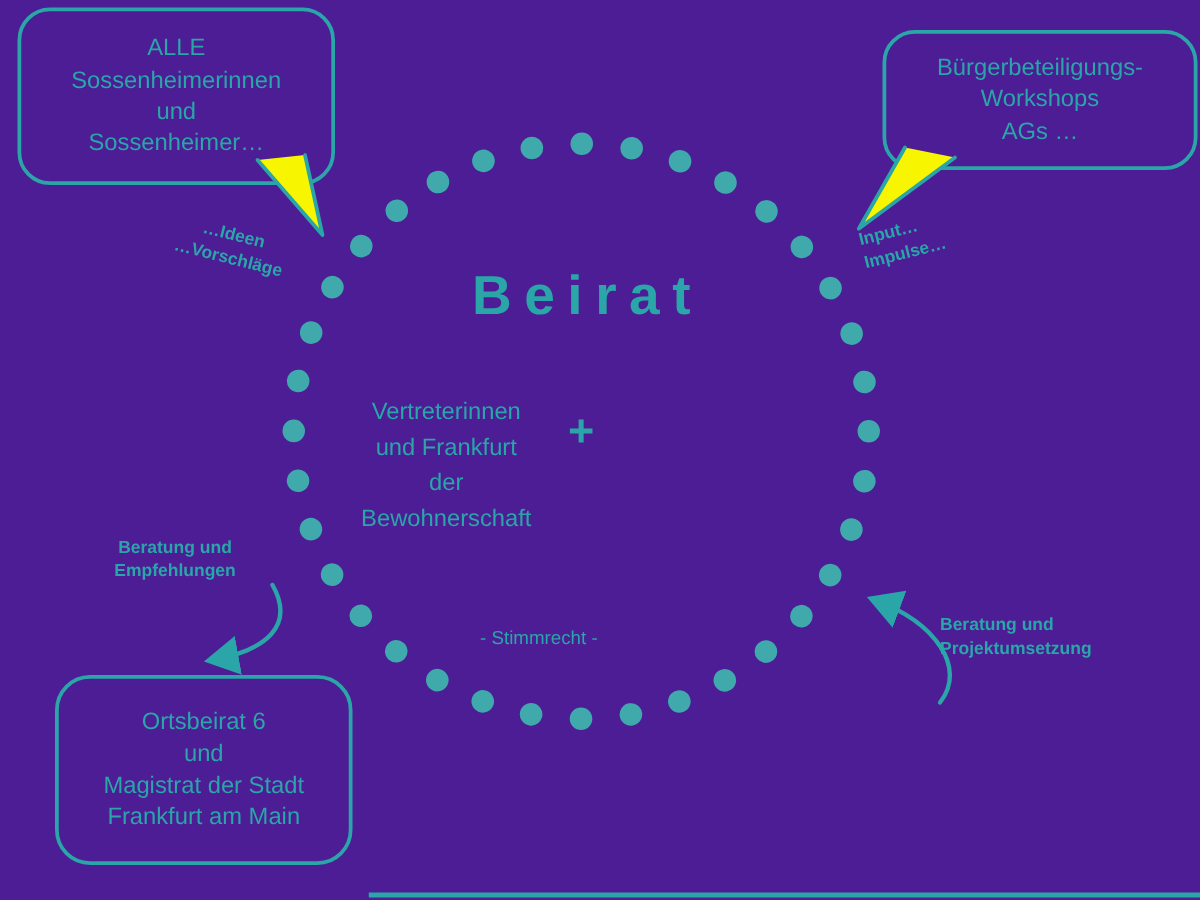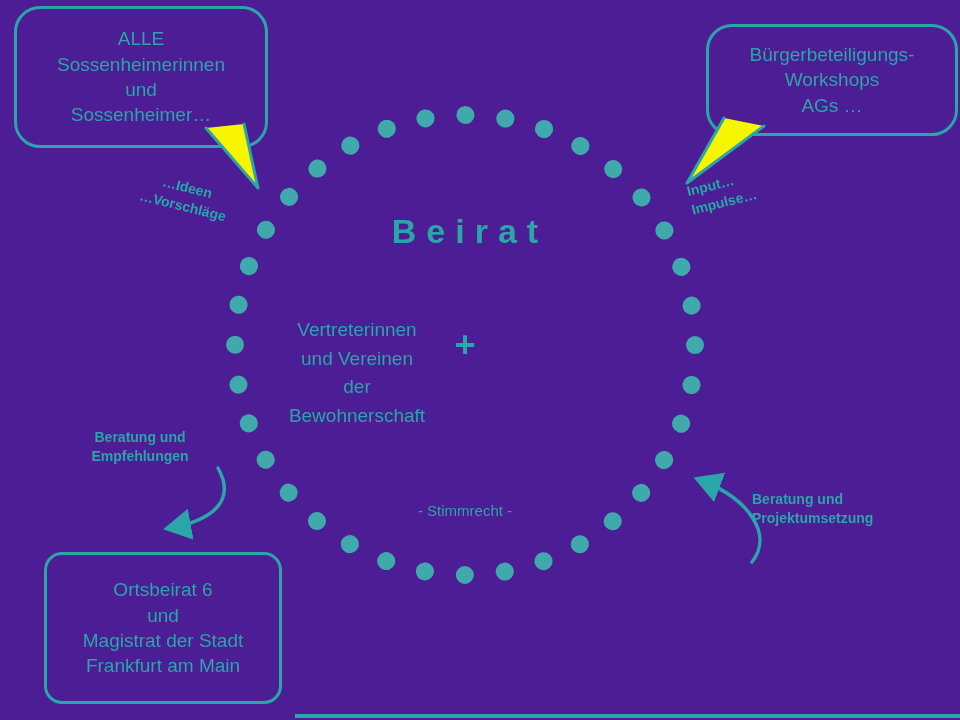--- a/index.html
+++ b/index.html
@@ -17,42 +17,42 @@
     border-radius:26px;
     display:flex;align-items:center;justify-content:center;
     text-align:center;
     font-size:19px;line-height:1.34;
     color:#2AA5A8;
     white-space:pre-line;
     z-index:1;
   }
   .bubble-topleft{left:14px;top:6px;width:248px;height:136px;}
   .bubble-topright{left:706px;top:24px;width:246px;height:106px;}
-  .bubble-bottomleft{left:44px;top:552px;width:232px;height:146px;border-radius:18px;}
+  .bubble-bottomleft{left:44px;top:540px;width:232px;height:146px;border-radius:28px;}
   .bubble-bottomright{left:640px;top:580px;width:282px;height:92px;}
   .svg-layer{position:absolute;left:0;top:0;z-index:5;pointer-events:none;}
   .center-title{
     position:absolute;left:315px;top:212px;width:300px;
-    text-align:center;font-size:34px;font-weight:bold;
+    text-align:center;font-size:44px;font-weight:bold;
     letter-spacing:10px;padding-left:10px;box-sizing:border-box;
     z-index:2;
   }
   .group-text{
     position:absolute;text-align:center;font-size:19px;line-height:1.5;
     white-space:pre-line;z-index:2;
   }
   .group-left{left:262px;top:316px;width:190px;}
   .group-right{left:490px;top:316px;width:180px;}
   .plus-sign{
     position:absolute;left:440px;top:324px;width:50px;
     text-align:center;font-size:36px;font-weight:bold;z-index:2;
   }
   .note-text{
     position:absolute;left:384px;top:502px;width:162px;
-    text-align:center;font-size:15px;z-index:2;
+    font-size:15px;z-index:2;
   }
   .small-label{
     position:absolute;font-size:14px;font-weight:bold;line-height:1.35;
     white-space:pre-line;z-index:2;
   }
   .label-left-arrow{left:70px;top:428px;width:140px;text-align:center;}
   .label-right-arrow{left:752px;top:490px;width:160px;text-align:left;}
   .label-ideas{left:124px;top:178px;width:122px;text-align:center;transform:rotate(14deg);}
   .label-input{left:688px;top:170px;width:100px;text-align:left;transform:rotate(-14deg);}
   .bottom-line{
@@ -82,21 +82,21 @@
     <span>Ortsbeirat 6
 und
 Magistrat der Stadt
 Frankfurt am Main</span>
   </div>
 
 
   <div class="center-title">Beirat</div>
 
   <div class="group-text group-left">Vertreterinnen
-und Vereinen
+und Frankfurt
 der
 Bewohnerschaft</div>
 
   <div class="plus-sign">+</div>
 
 
   <div class="note-text">- Stimmrecht -</div>
 
   <div class="small-label label-ideas">…Ideen
 …Vorschläge</div>

